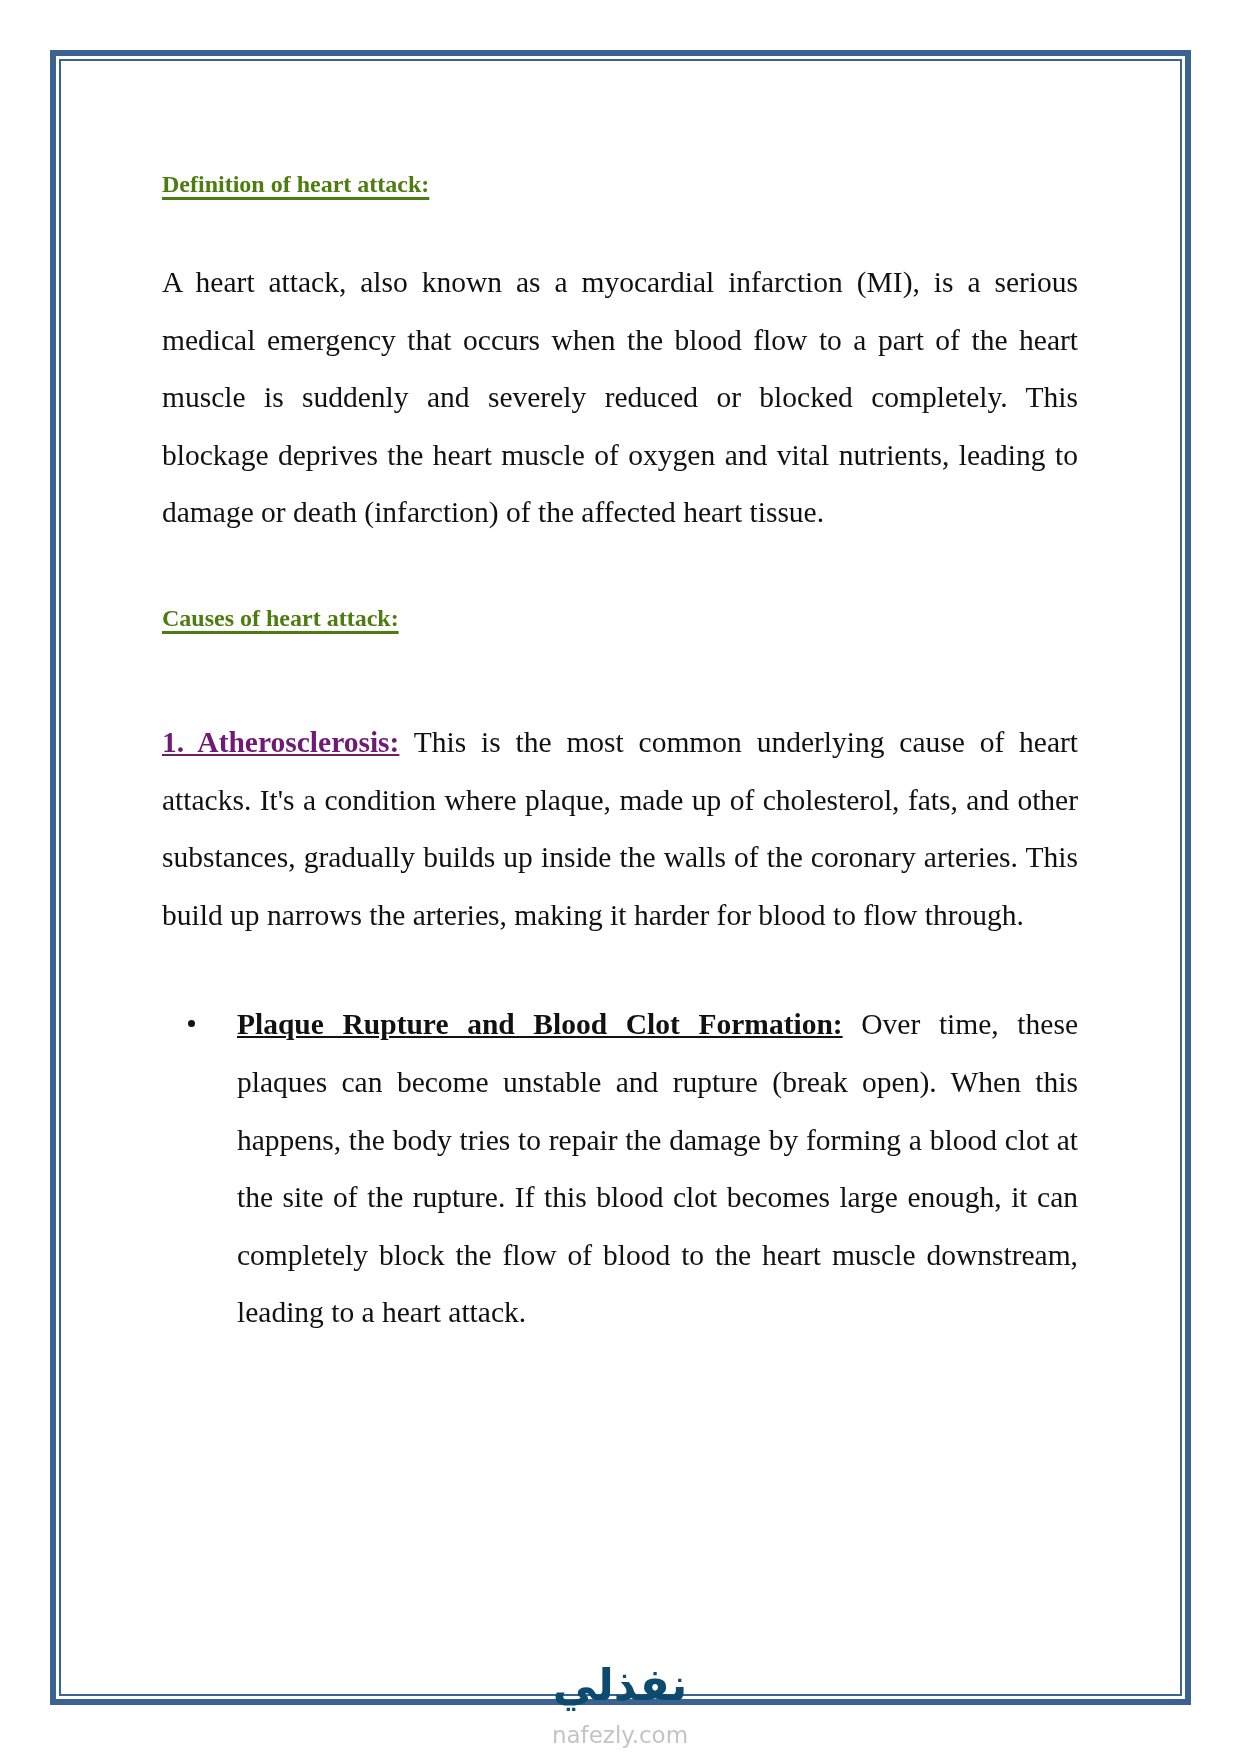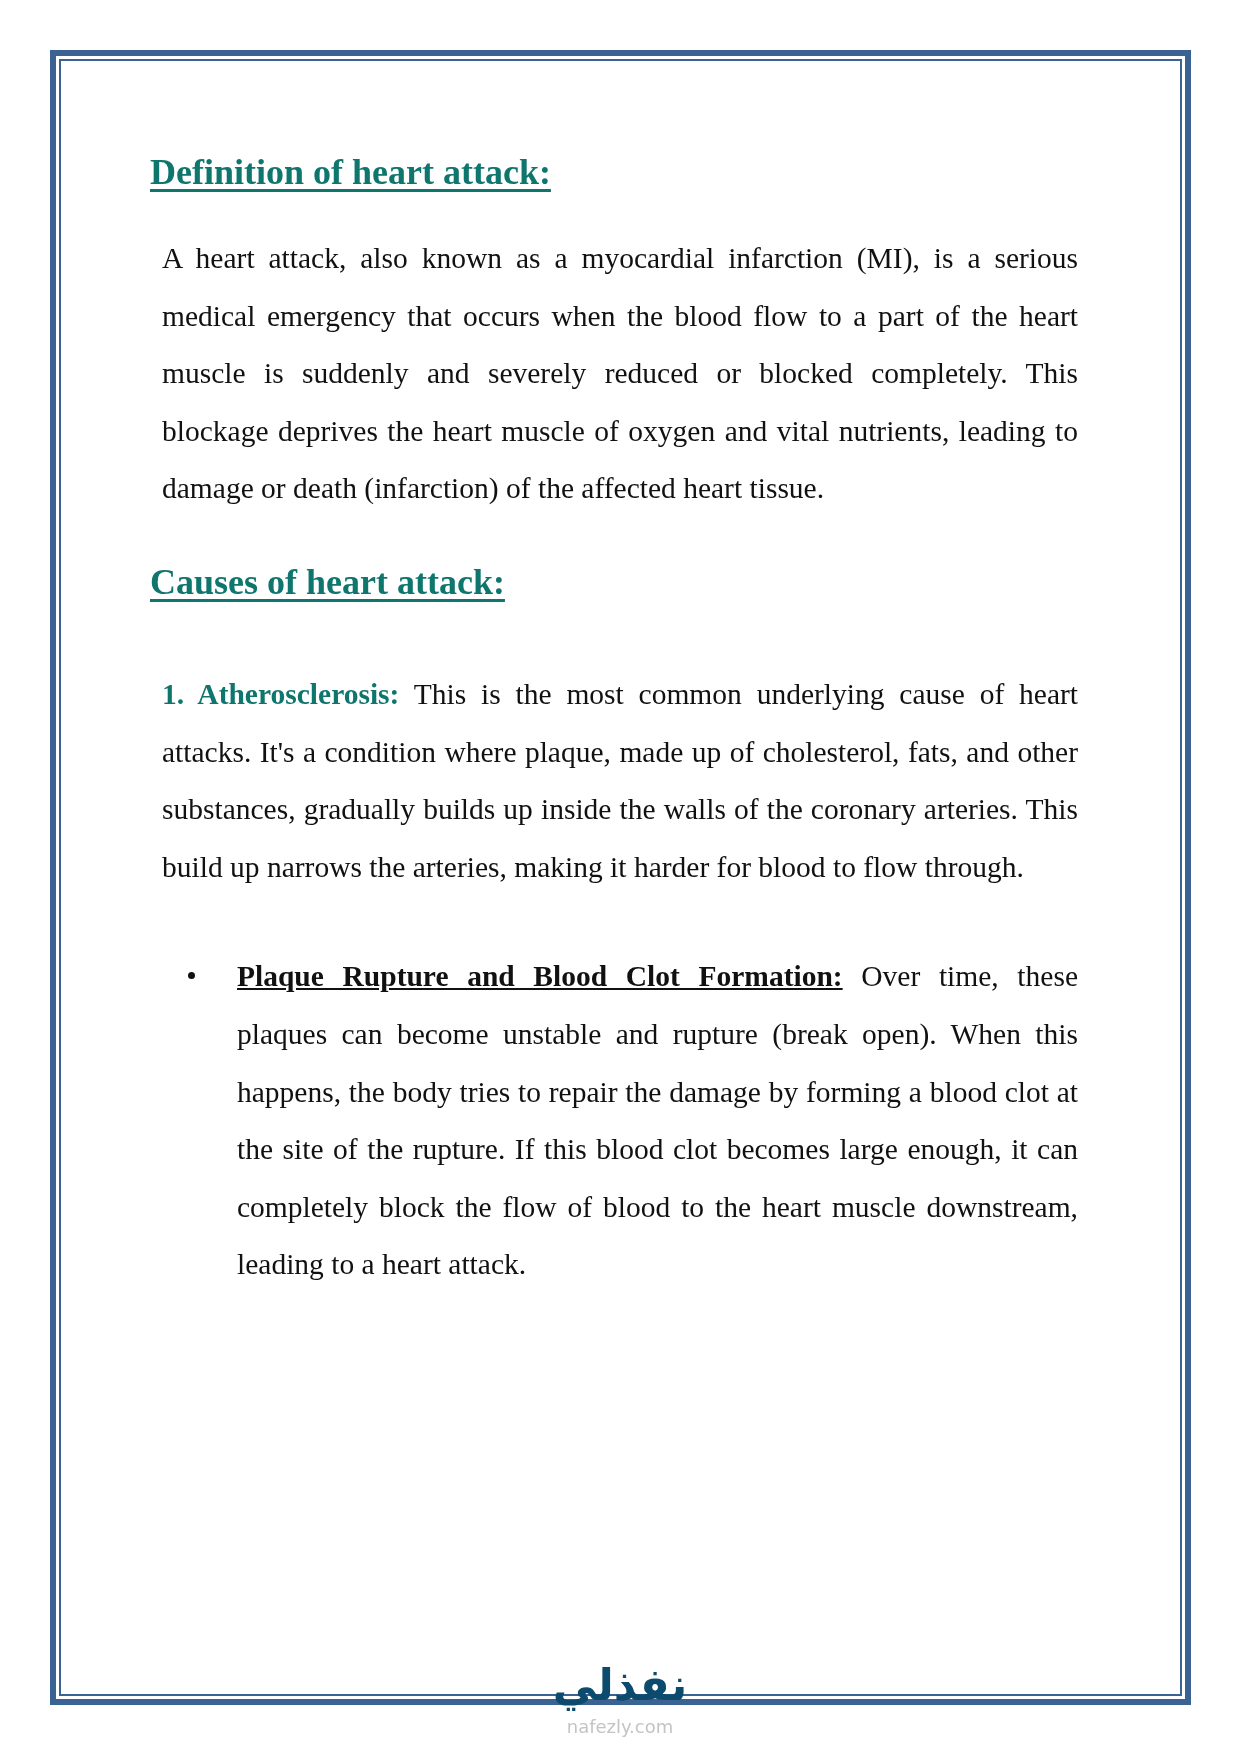--- a/index.html
+++ b/index.html
@@ -1,32 +1,32 @@
 <!DOCTYPE html>
 <html><head>
 <meta charset="utf-8">
 <style>
   html, body { margin:0; padding:0; background:#ffffff; }
   body { width:1241px; height:1755px; position:relative; overflow:hidden; font-family:"Liberation Serif", "DejaVu Serif", serif; color:#111; }
   .frame-outer { position:absolute; left:50px; top:50px; width:1141px; height:1655px; box-sizing:border-box; border:6px solid #3a6394; }
   .frame-inner { position:absolute; left:59px; top:59px; width:1123px; height:1637px; box-sizing:border-box; border:2px solid #3a6394; }
   .content { position:absolute; left:150px; top:150px; width:940px; }
-  h2.heading { margin:0; font-size:36px; font-weight:bold; color:#0f766e; text-decoration:underline; text-decoration-thickness:3px; text-underline-offset:5px; line-height:44px; }
+  h2.heading { margin:12px; font-size:24px; font-weight:bold; color:#4d7c0f; text-decoration:underline; text-decoration-thickness:3px; text-underline-offset:5px; line-height:44px; }
   p.body { margin:12px; font-size:29.5px; line-height:57.6px; text-align:justify; }
   .gap-h1 { height:24px; }
   .gap-p { height:30px; }
   .gap-s { height:20px; }
   .gap-list { height:28px; }
-  .num-label { color:#0f766e; font-weight:bold; }
+  .num-label { color:#701a75; font-weight:bold;text-decoration:underline; }
   .bullet-item { position:relative; padding-left:75px; }
   .bullet-dot { position:absolute; left:38px; top:24px; width:7px; height:7px; border-radius:50%; background:#111; }
   .bold-lead { font-weight:bold;text-decoration:underline; }
   .watermark { position:absolute; left:520px; top:1660px; width:200px; text-align:center; color:#c9c9c9; }
   .wm-ar { font-family:"DejaVu Sans", sans-serif; font-size:44px; font-weight:bold; line-height:50px; color:#0c4a6e; }
-  .wm-en { font-family:"DejaVu Sans", sans-serif; font-size:18px; line-height:26px; color:#c4c4c4; margin-top:4px; }
+  .wm-en { font-family:"DejaVu Sans", sans-serif; font-size:23px; line-height:26px; color:#c4c4c4; margin-top:12px; }
 </style>
 </head>
 <body>
 
 <div class="frame-outer"></div>
 <div class="frame-inner"></div>
 
 <div class="content">
   <h2 class="heading">Definition of heart attack:</h2>
   <div class="gap-h1"></div>

